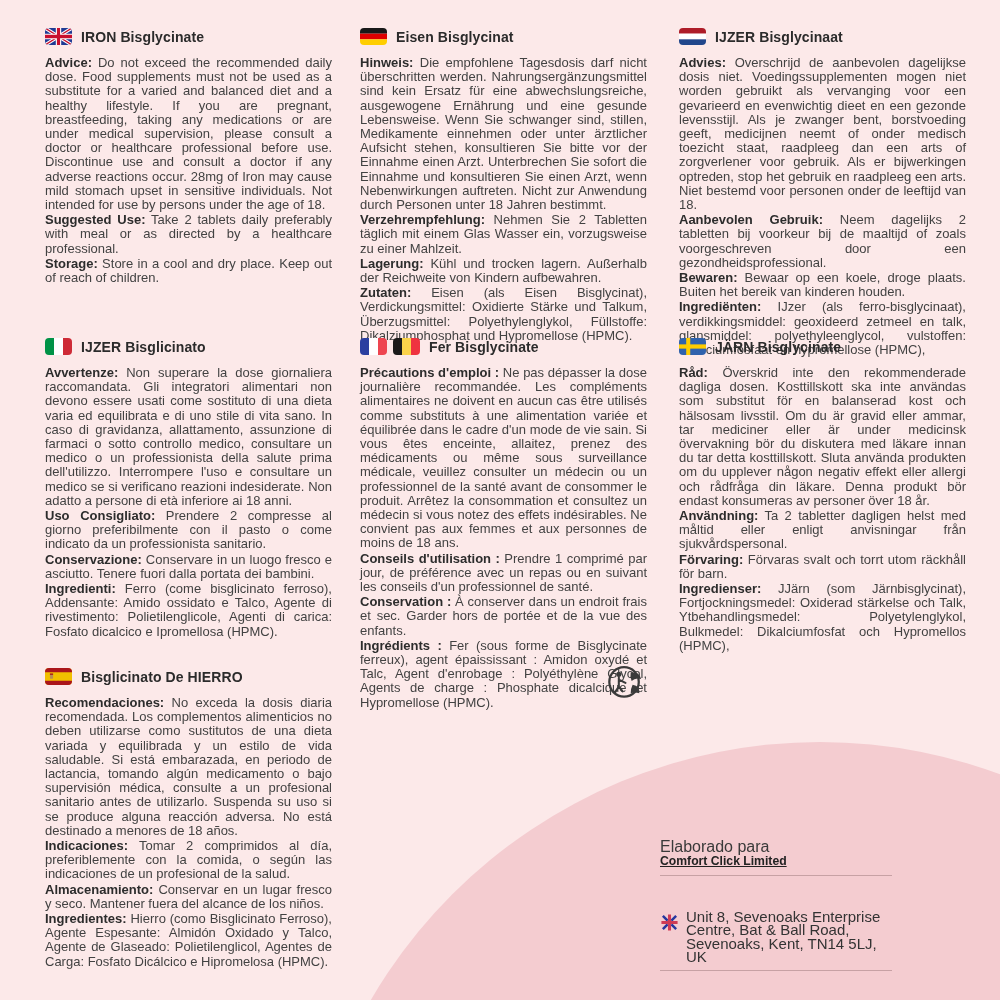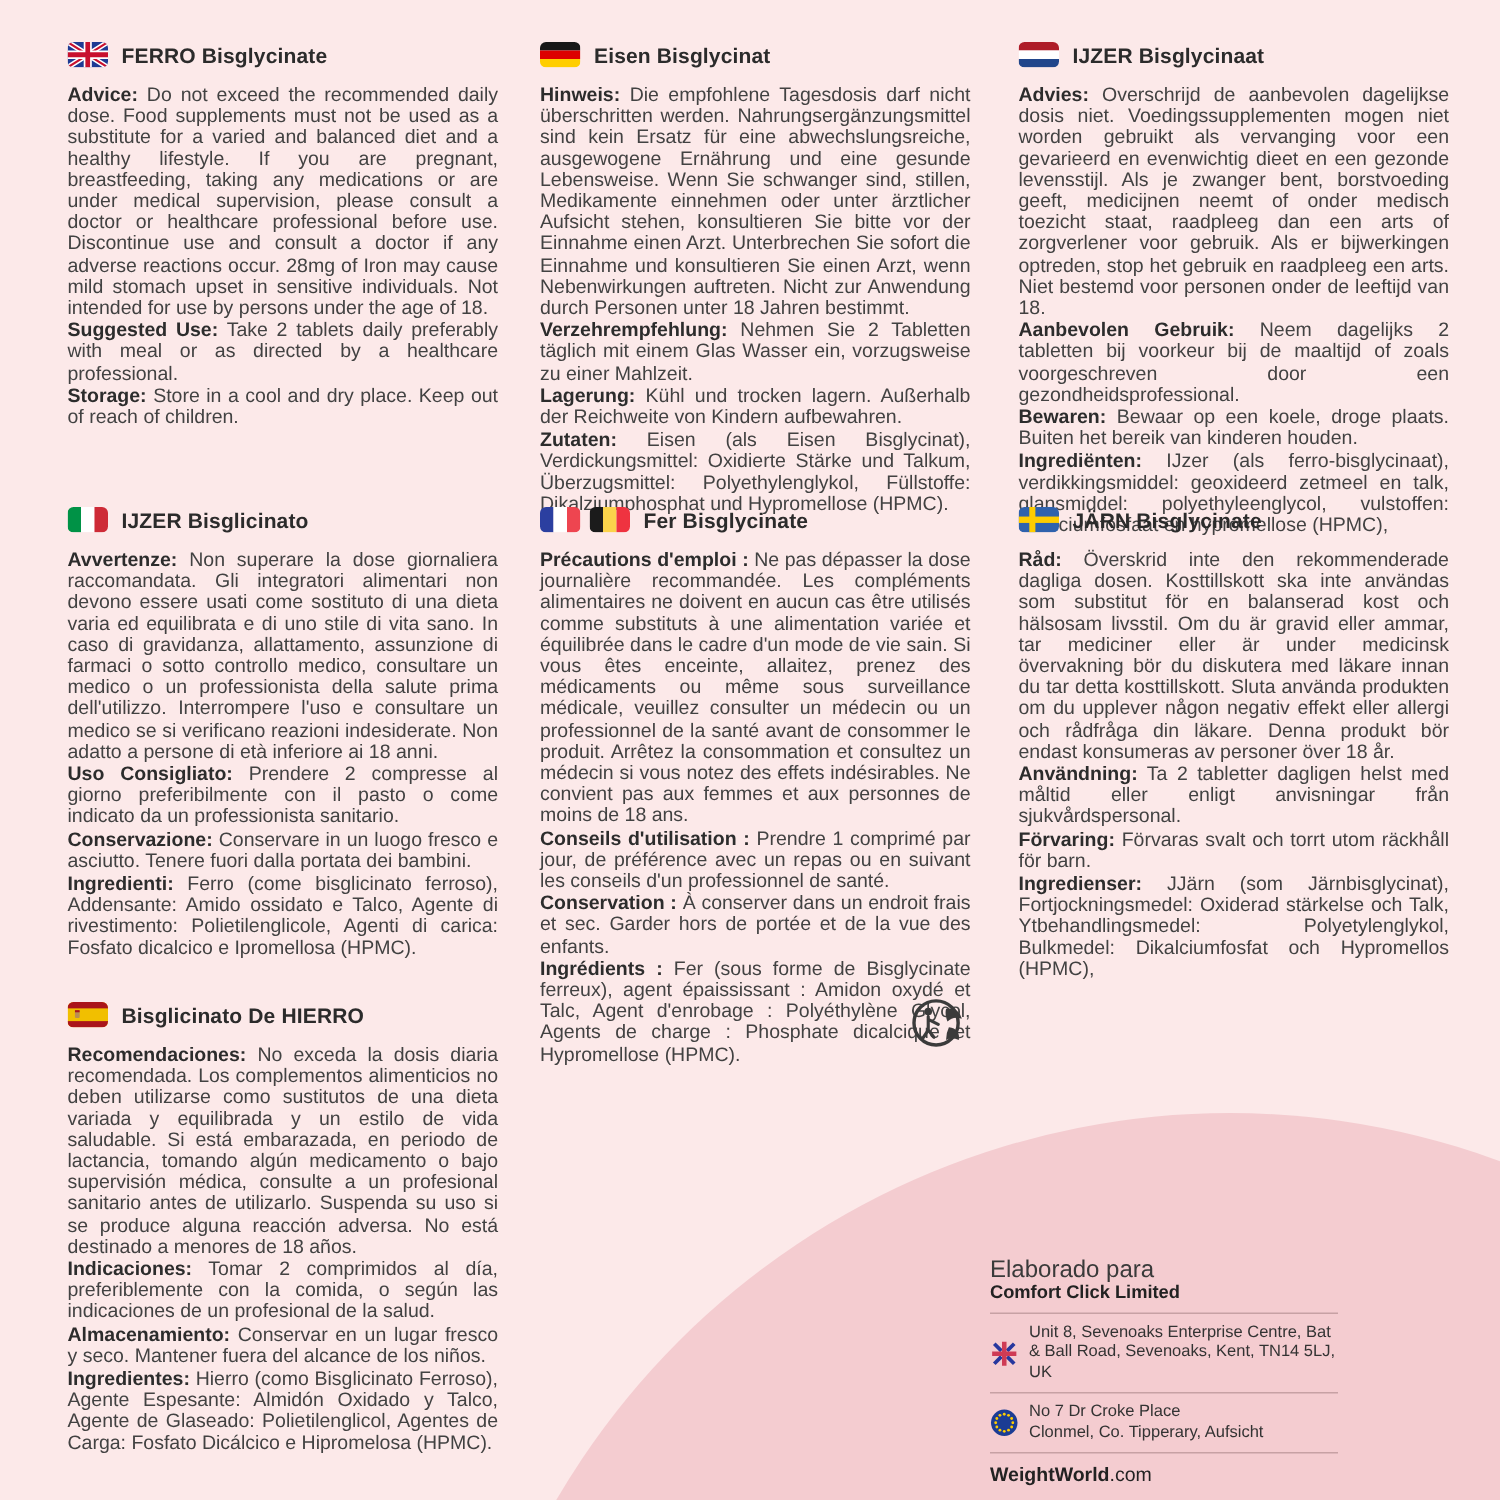--- a/index.html
+++ b/index.html
@@ -24,46 +24,46 @@
   #sec-en{left:45px;top:28px;}
   #sec-de{left:360px;top:28px;}
   #sec-nl{left:679px;top:28px;}
   #sec-it{left:45px;top:338px;}
   #sec-fr{left:360px;top:338px;}
   #sec-se{left:679px;top:338px;}
   #sec-es{left:45px;top:668px;}
   .triman{position:absolute;left:606px;top:662px;width:38px;height:38px;z-index:1;}
   .footer{position:absolute;left:660px;top:840px;width:232px;z-index:2;}
   .made-for{font-size:16px;line-height:14px;color:#3a3a3a;}
-  .company{font-size:12.2px;line-height:15px;font-weight:700;color:#222;}
+  .company{font-size:12.2px;line-height:15px;font-weight:700;color:#222;text-decoration:underline;}
   .divider{border-top:1px solid rgba(96,62,64,.3);margin:6px 0;}
   .addr-row{display:flex;gap:7px;align-items:center;}
   .addr-icon{width:19px;height:19px;flex:none;}
   .addr-icon svg{display:block;width:19px;height:19px;}
-  .addr-text{font-size:11px;line-height:13.4px;color:#333;}
+  .addr-text{font-size:15px;line-height:13.4px;color:#333;margin-top:28px;}
   .website{font-size:13px;color:#222;margin-top:3px;}
   .website b{font-weight:700;}
 </style>
 </head>
 <body>
 
 <div class="bg-circle"></div>
 
 <section class="lang" id="sec-en">
   <header class="sec-head">
     <span class="flag">
       <svg viewBox="0 0 60 36" preserveAspectRatio="none">
           <rect width="60" height="36" fill="#1f3a93"></rect>
           <path d="M0,0 L60,36 M60,0 L0,36" stroke="#fff" stroke-width="7.5"></path>
           <path d="M0,0 L60,36 M60,0 L0,36" stroke="#C8102E" stroke-width="3"></path>
           <path d="M30,0 V36 M0,18 H60" stroke="#fff" stroke-width="12"></path>
           <path d="M30,0 V36 M0,18 H60" stroke="#C8102E" stroke-width="7"></path>
         </svg>
     </span>
-    <h2 class="sec-title">FERRO Bisglycinate</h2>
+    <h2 class="sec-title">IRON Bisglycinate</h2>
   </header>
   <p class="para"><b>Advice:</b> <span>Do not exceed the recommended daily dose. Food supplements must not be used as a substitute for a varied and balanced diet and a healthy lifestyle. If you are pregnant, breastfeeding, taking any medications or are under medical supervision, please consult a doctor or healthcare professional before use. Discontinue use and consult a doctor if any adverse reactions occur. 28mg of Iron may cause mild stomach upset in sensitive individuals. Not intended for use by persons under the age of 18.</span></p>
   <p class="para"><b>Suggested Use:</b> <span>Take 2 tablets daily preferably with meal or as directed by a healthcare professional.</span></p>
   <p class="para"><b>Storage:</b> <span>Store in a cool and dry place. Keep out of reach of children.</span></p>
 </section>
 
 <section class="lang" id="sec-de">
   <header class="sec-head">
     <span class="flag">
       <svg viewBox="0 0 60 36" preserveAspectRatio="none">

